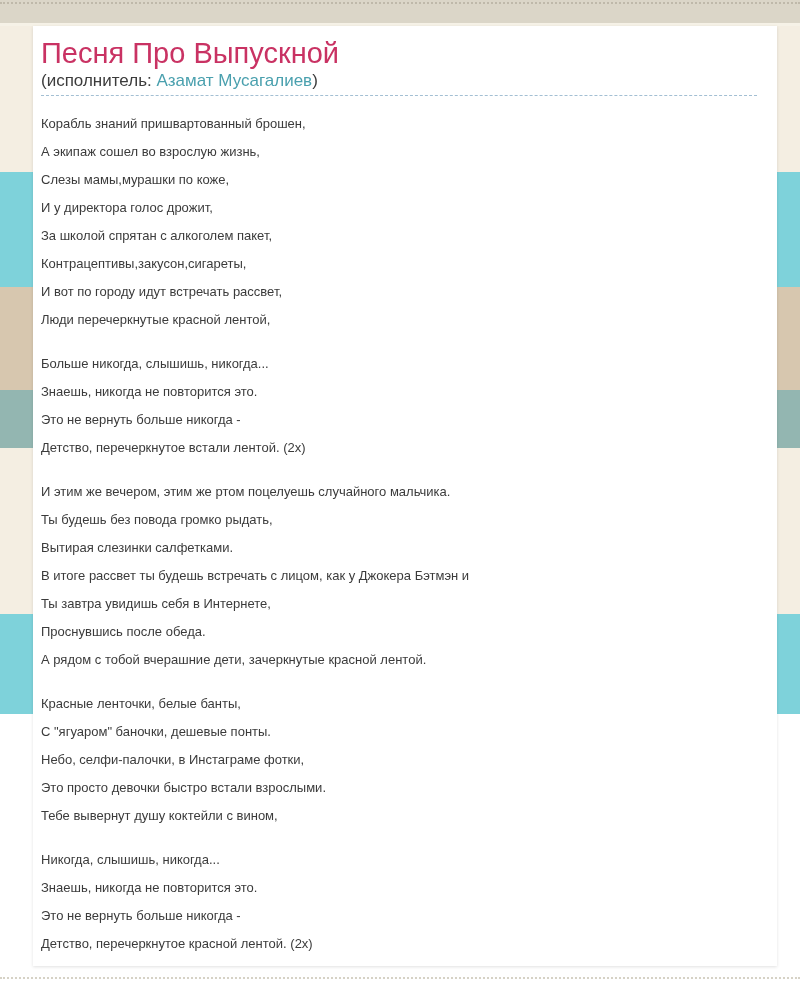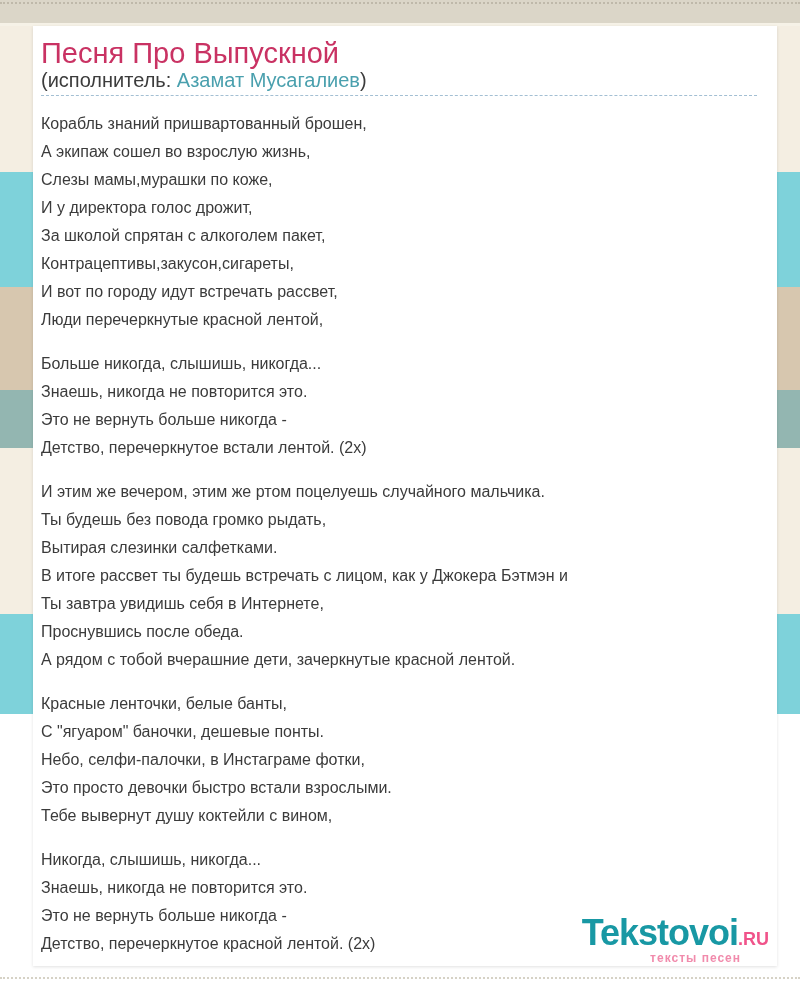--- a/index.html
+++ b/index.html
@@ -76,32 +76,32 @@
   }
   .song-title {
     margin: 12px 0 0 0;
     font-size: 29px;
     font-weight: 400;
     line-height: 30px;
     color: #c93263;
   }
   .performer-line {
     margin-top: 3px;
-    font-size: 20px;
+    font-size: 17px;
     line-height: 19px;
     color: #3c3c3c;
   }
   .performer-link {
     color: #4aa0ae;
     text-decoration: none;
     cursor: pointer;
   }
   .lyrics {
     color: #3b3b3b;
-    font-size: 16px;
+    font-size: 13px;
     line-height: 28px;
   }
   .lyrics p {
     white-space: pre-line;
     margin: 0 0 16px 0;
   }
   .lyrics p:first-child {
     margin-top: 14px;
   }
   
@@ -175,21 +175,15 @@
 С "ягуаром" баночки, дешевые понты.
 Небо, селфи-палочки, в Инстаграме фотки,
 Это просто девочки быстро встали взрослыми.
 Тебе вывернут душу коктейли с вином,</p>
       <p>Никогда, слышишь, никогда...
 Знаешь, никогда не повторится это.
 Это не вернуть больше никогда -
 Детство, перечеркнутое красной лентой. (2x)</p>
     </div>
 
-    <div class="logo">
-      <div>
-        <span class="logo-brand">Tekstovoi</span><span class="logo-tld">.RU</span>
-      </div>
-      <div class="logo-tagline">тексты песен</div>
-    </div>
 
   </div>
 </div>
 
 </body></html>

